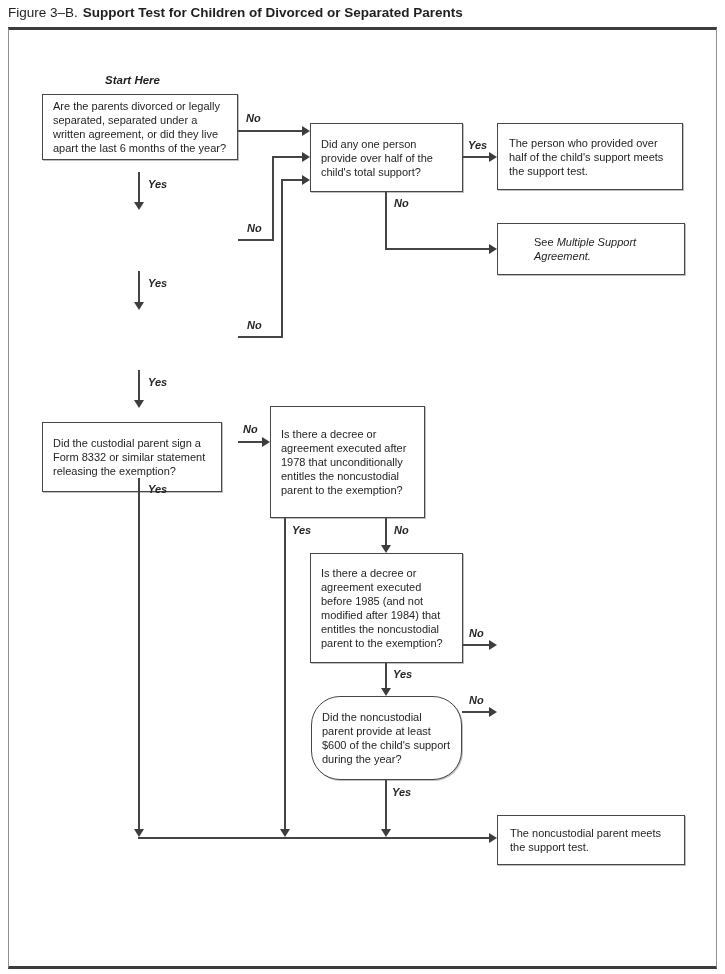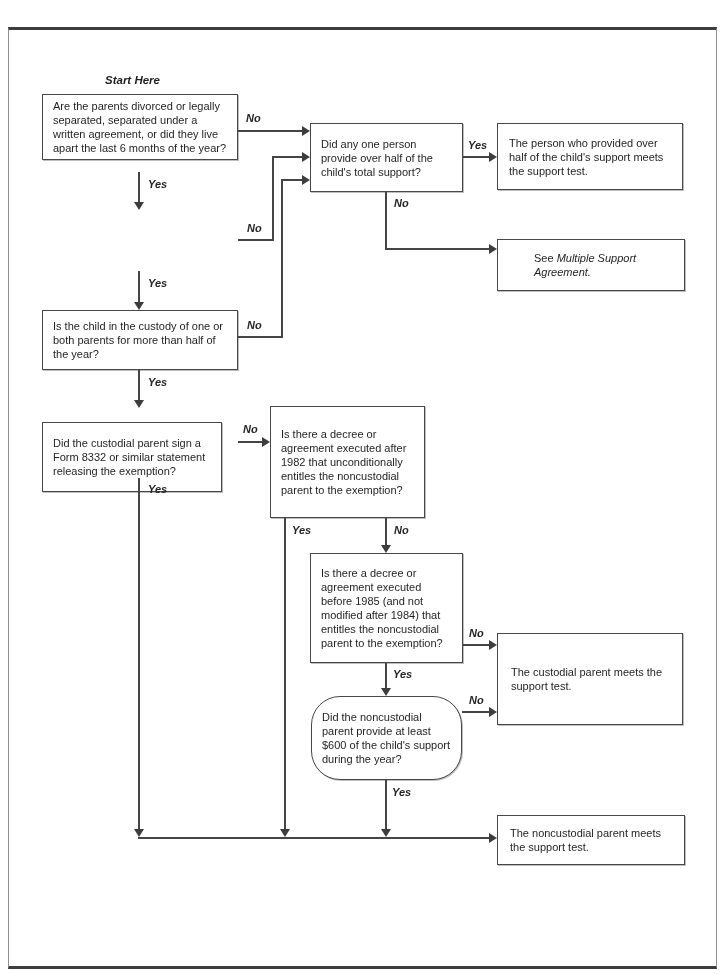--- a/index.html
+++ b/index.html
@@ -28,65 +28,62 @@
   
   .lbl{position:absolute;font-size:11px;font-style:italic;font-weight:bold;color:#262626;}
   .start{position:absolute;left:105px;top:74px;font-size:11.5px;font-style:italic;font-weight:bold;}
   .ital{font-style:italic;}
 </style>
 </head>
 <body>
 
 <div id="page">
 
+  <div class="title">
+    <span class="fig">Figure 3–B.</span><span class="head">Support Test for Children of Divorced or Separated Parents</span>
+  </div>
 
   <div class="frame"></div>
 
   <div class="start">Start Here</div>
 
   <div class="node" style="left:42px;top:94px;width:196px;height:66px;">
     <span class="txt">Are the parents divorced or legally separated, separated under a written agreement, or did they live apart the last 6 months of the year?</span>
   </div>
 
 
-  <div class="node" style="left:42px;top:310px;width:196px;height:60px;">
-    <span class="txt">Is the child in the custody of one or both parents for more than half of the year?</span>
-  </div>
 
   <div class="node" style="left:42px;top:422px;width:180px;height:70px;justify-content:flex-end;">
     <span class="txt">Did the custodial parent sign a Form 8332 or similar statement releasing the exemption?</span>
   </div>
 
   <div class="node" style="left:310px;top:123px;width:153px;height:69px;">
     <span class="txt">Did any one person provide over half of the child's total support?</span>
   </div>
 
   <div class="node" style="left:497px;top:123px;width:186px;height:67px;">
     <span class="txt" style="padding-left:11px;">The person who provided over half of the child's support meets the support test.</span>
   </div>
 
-  <div class="node" style="left:497px;top:239px;width:188px;height:52px;">
+  <div class="node" style="left:497px;top:223px;width:188px;height:52px;">
     <span class="txt" style="padding-left:36px;"><span>See </span><span class="ital">Multiple Support Agreement.</span></span>
   </div>
 
   <div class="node" style="left:270px;top:406px;width:155px;height:112px;">
-    <span class="txt">Is there a decree or agreement executed after 1982 that unconditionally entitles the noncustodial parent to the exemption?</span>
+    <span class="txt">Is there a decree or agreement executed after 1978 that unconditionally entitles the noncustodial parent to the exemption?</span>
   </div>
 
   <div class="node" style="left:310px;top:553px;width:153px;height:110px;">
     <span class="txt">Is there a decree or agreement executed before 1985 (and not modified after 1984) that entitles the noncustodial parent to the exemption?</span>
   </div>
 
   <div class="node" style="left:311px;top:696px;width:151px;height:84px;border-radius:29px;">
     <span class="txt">Did the noncustodial parent provide at least $600 of the child's support during the year?</span>
   </div>
 
-  <div class="node" style="left:497px;top:633px;width:186px;height:92px;">
-    <span class="txt" style="padding-left:13px;">The custodial parent meets the support test.</span>
-  </div>
 
   <div class="node" style="left:497px;top:815px;width:188px;height:50px;">
     <span class="txt" style="padding-left:12px;">The noncustodial parent meets the support test.</span>
   </div>
 
   <div class="line" style="left:138px;top:172px;width:2px;height:32px;"></div>
   <div class="ad" style="left:134px;top:202px;"></div>
   <div class="line" style="left:138px;top:271px;width:2px;height:31px;"></div>
   <div class="ad" style="left:134px;top:302px;"></div>
   <div class="line" style="left:138px;top:370px;width:2px;height:30px;"></div>

